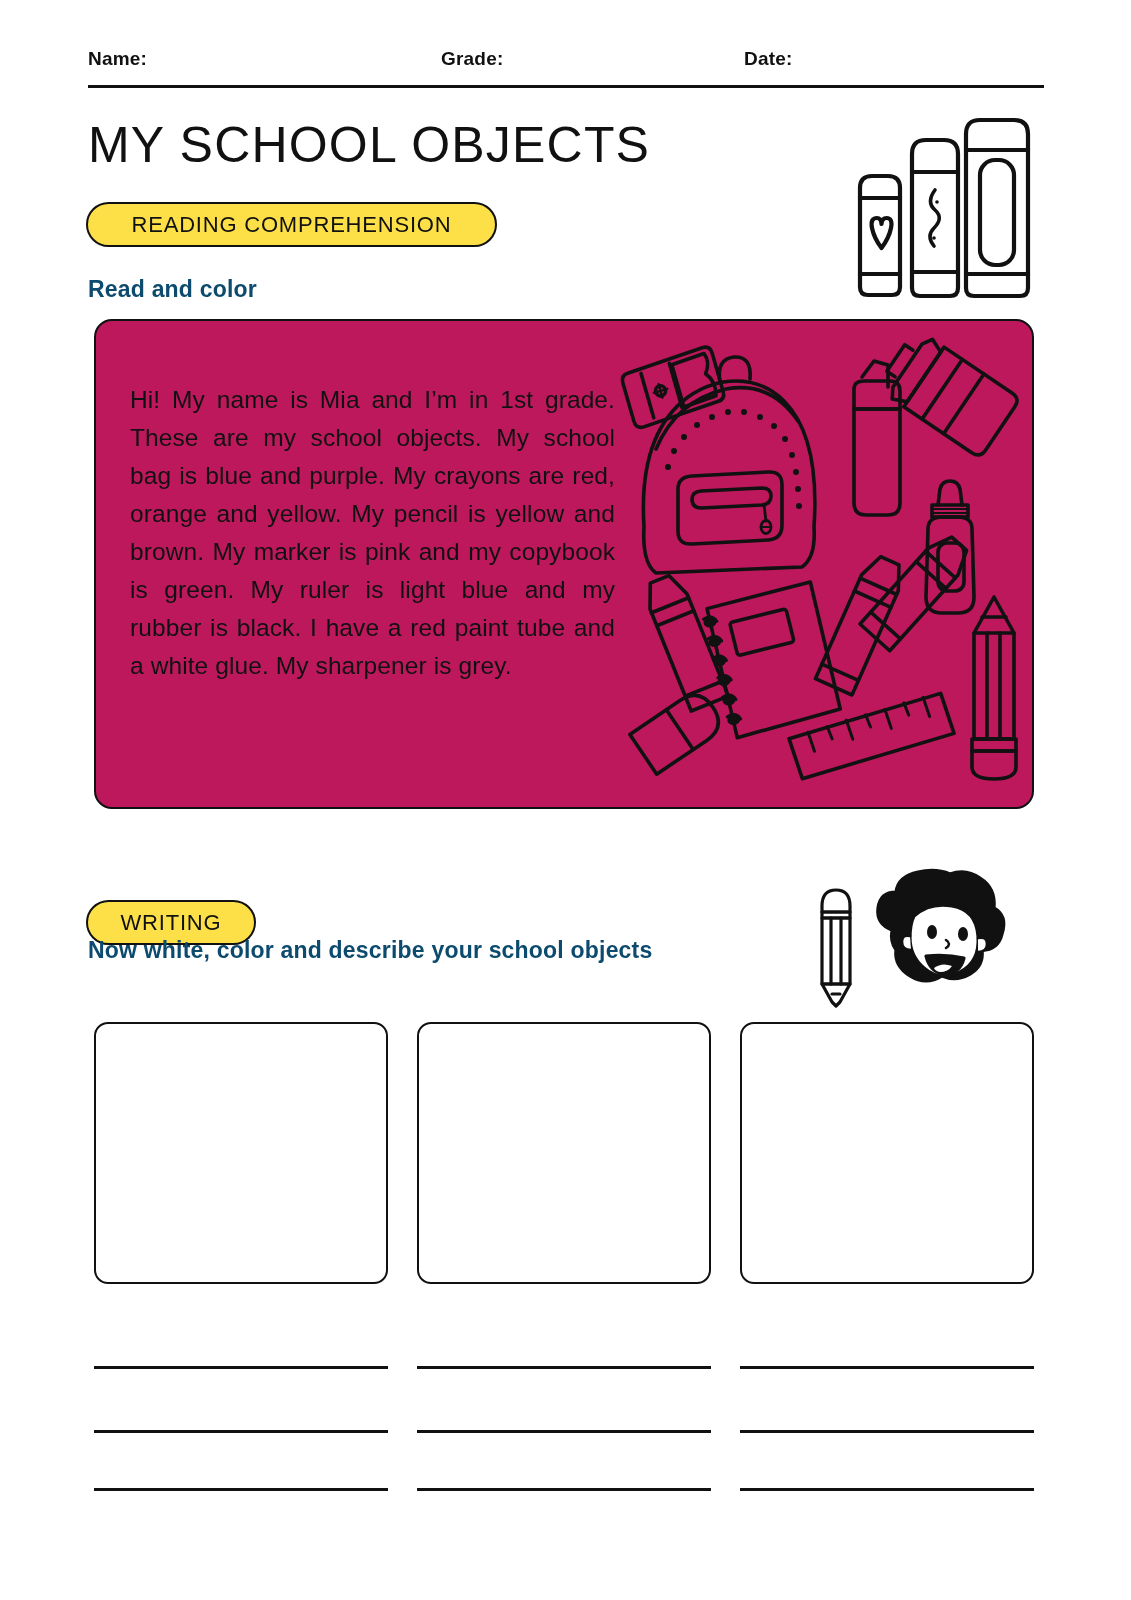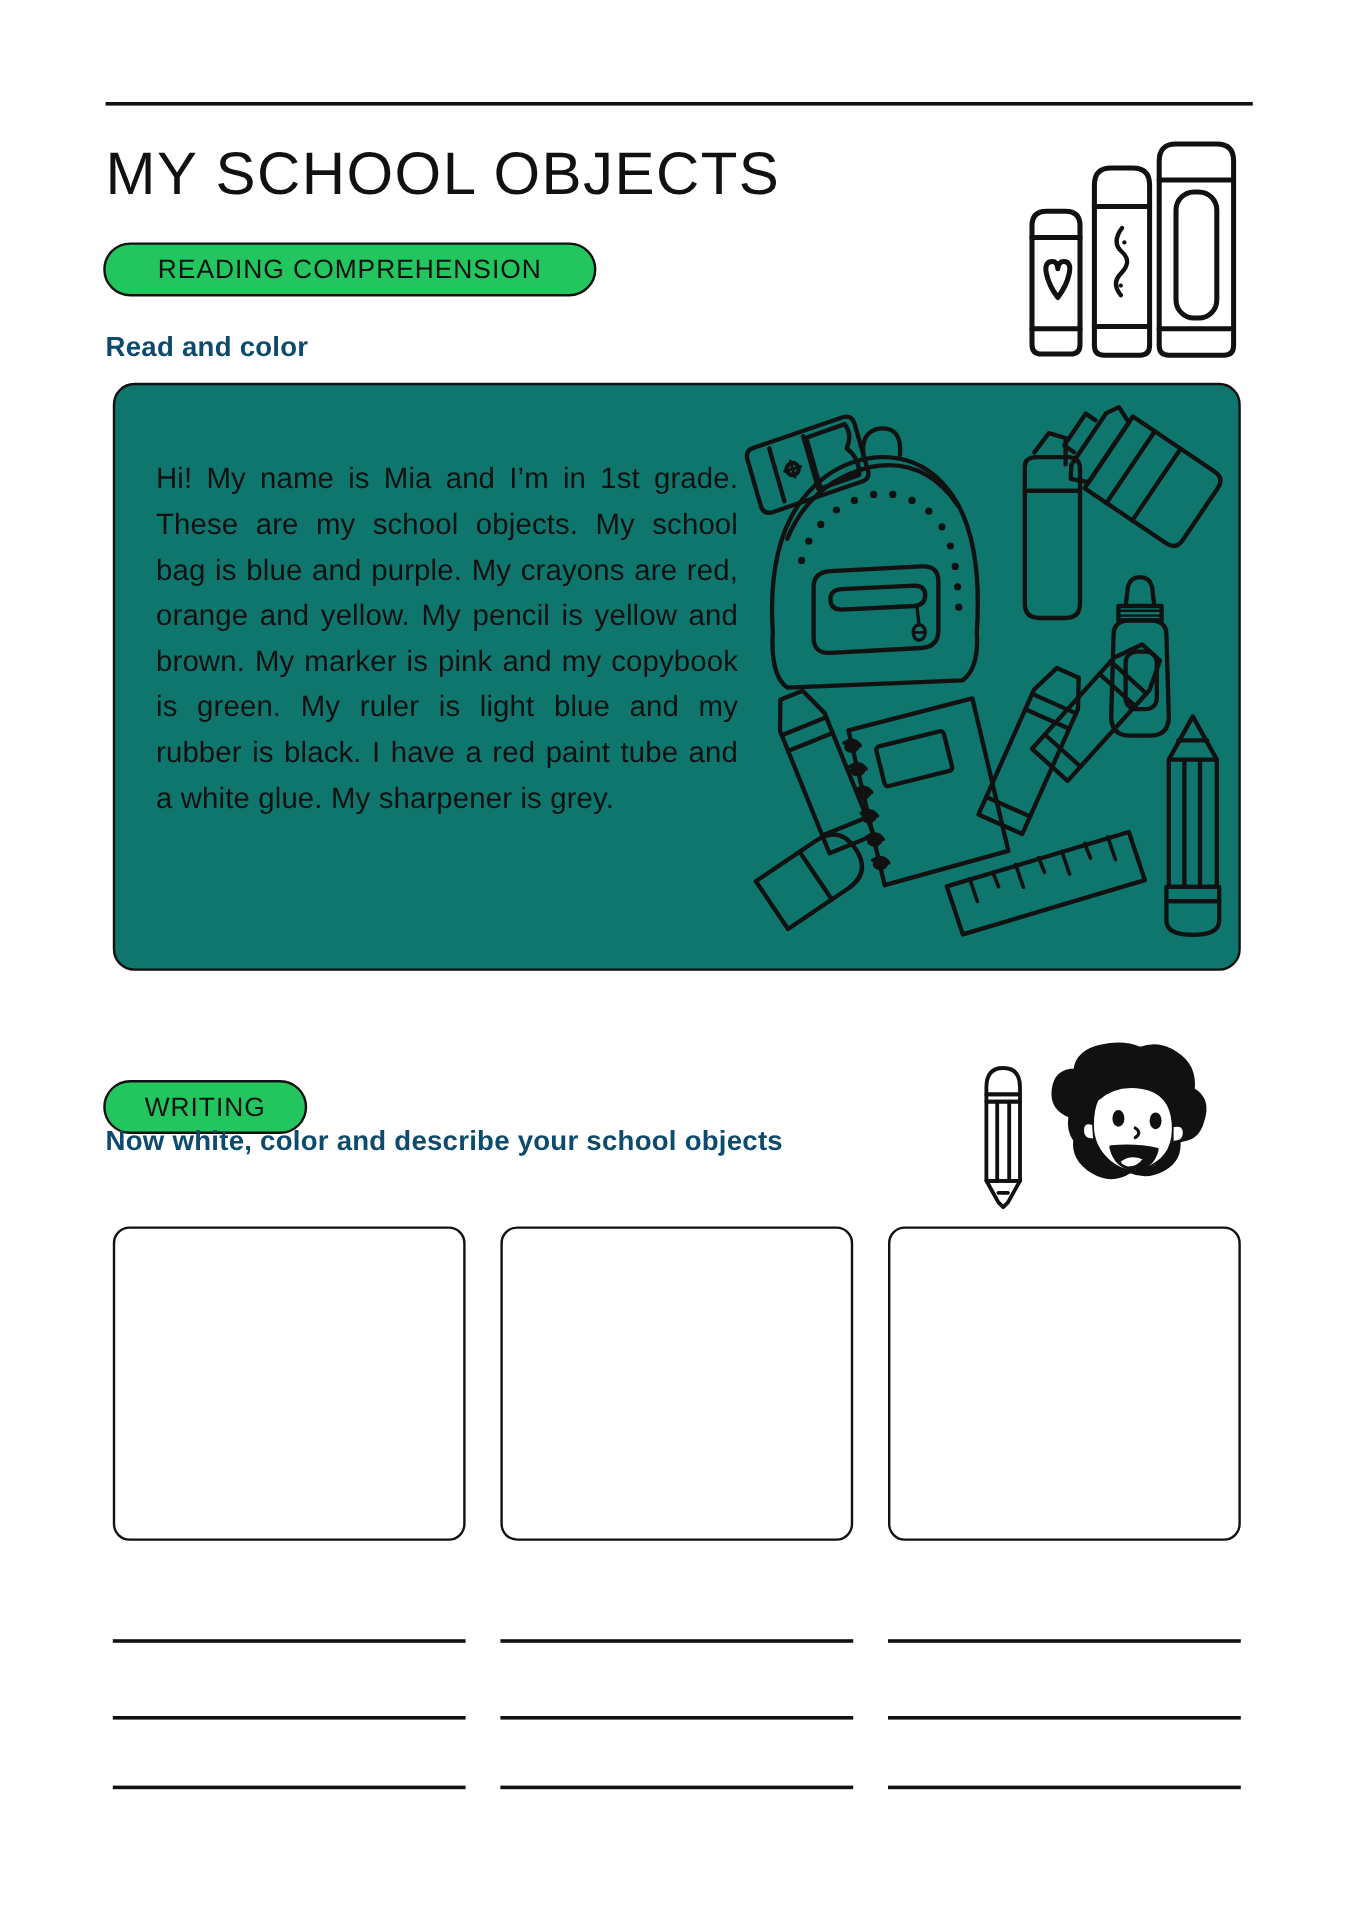--- a/index.html
+++ b/index.html
@@ -64,21 +64,21 @@
     position: absolute;
     display: flex;
     align-items: center;
     justify-content: center;
     border: 2px solid #111;
     border-radius: 999px;
     color: #111;
     font-size: 22px;
     letter-spacing: 0.8px;
     white-space: nowrap;
-    background: #22c55e;
+    background: #fde047;
   }
   .pill.reading  { left: 86px; top: 202px; width: 411px; height: 45px; }
   .pill.writing  { left: 86px; top: 900px; width: 170px; height: 45px; }
 
   
   .subhead {
     position: absolute;
     font-size: 23px;
     font-weight: 700;
     letter-spacing: 0.2px;
@@ -90,21 +90,21 @@
 
   
   .reading-card {
     position: absolute;
     left: 94px;
     top: 319px;
     width: 940px;
     height: 490px;
     border: 2px solid #111;
     border-radius: 18px;
-    background: #0f766e;
+    background: #be185d;
   }
   .reading-text {
     position: absolute;
     left: 34px;
     top: 60px;
     width: 485px;
     font-size: 24.5px;
     line-height: 38px;
     text-align: justify;
     text-align-last: left;
@@ -179,20 +179,25 @@
     height: 3px;
     background: #111;
   }
 
   svg { display: block; overflow: visible; }
 </style>
 </head>
 <body>
 
 <div class="header">
+  <div class="header-fields">
+    <div class="field name">Name:</div>
+    <div class="field grade">Grade:</div>
+    <div class="field date">Date:</div>
+  </div>
   <div class="header-rule"></div>
 </div>
 
 <div class="page-title">MY SCHOOL OBJECTS</div>
 
 <div class="pill reading">
   <span>READING COMPREHENSION</span>
 </div>
 
 <div class="subhead read">Read and color</div>

